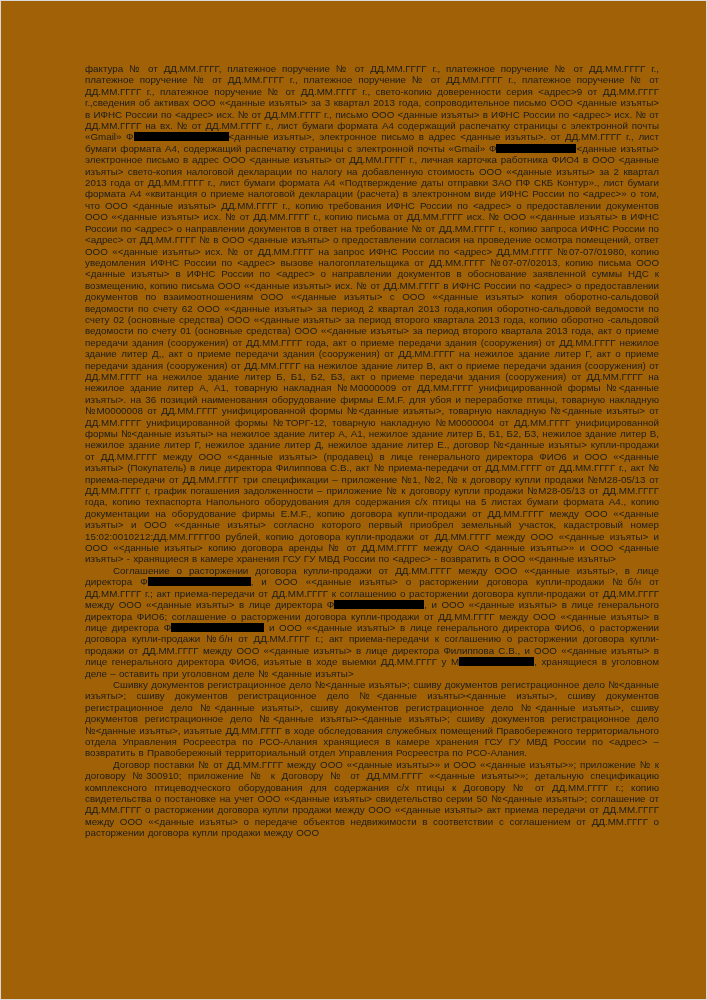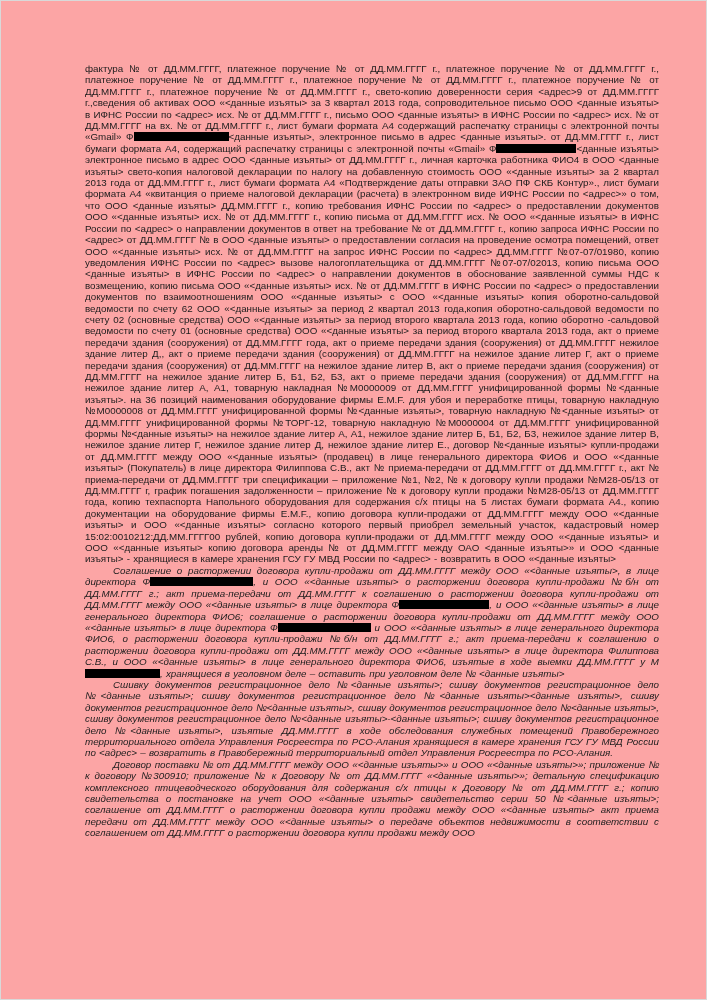--- a/index.html
+++ b/index.html
@@ -7,42 +7,42 @@
     width: 707px;
     height: 1000px;
     background: #ffffff;
     font-family: "Liberation Sans", "DejaVu Sans", sans-serif;
     position: relative;
     overflow: hidden;
   }
   .page {
     position: absolute;
     inset: 0;
-    background: #fca5a5;
+    background: #a16207;
     box-shadow: inset 0 0 0 1px #d9d9d9;
   }
   .doc-body {
     position: absolute;
     left: 85px;
     top: 63px;
     width: 574px;
     color: #1c1c1c;
     font-size: 9.8px;
     line-height: 11.4px;
     text-align: justify;
     -webkit-hyphens: none;
     hyphens: none;
   }
   p.para {
     margin: 0;
     padding: 0;
     text-align: justify;
     word-spacing: 0.5px;
   }
-  p.para.indent { text-indent: 28px; font-style: italic; }
+  p.para.indent { text-indent: 28px; }
   .redacted {
     display: inline-block;
     height: 9px;
     background: #000000;
     vertical-align: -1px;
   }
 </style>
 </head>
 <body>
 

